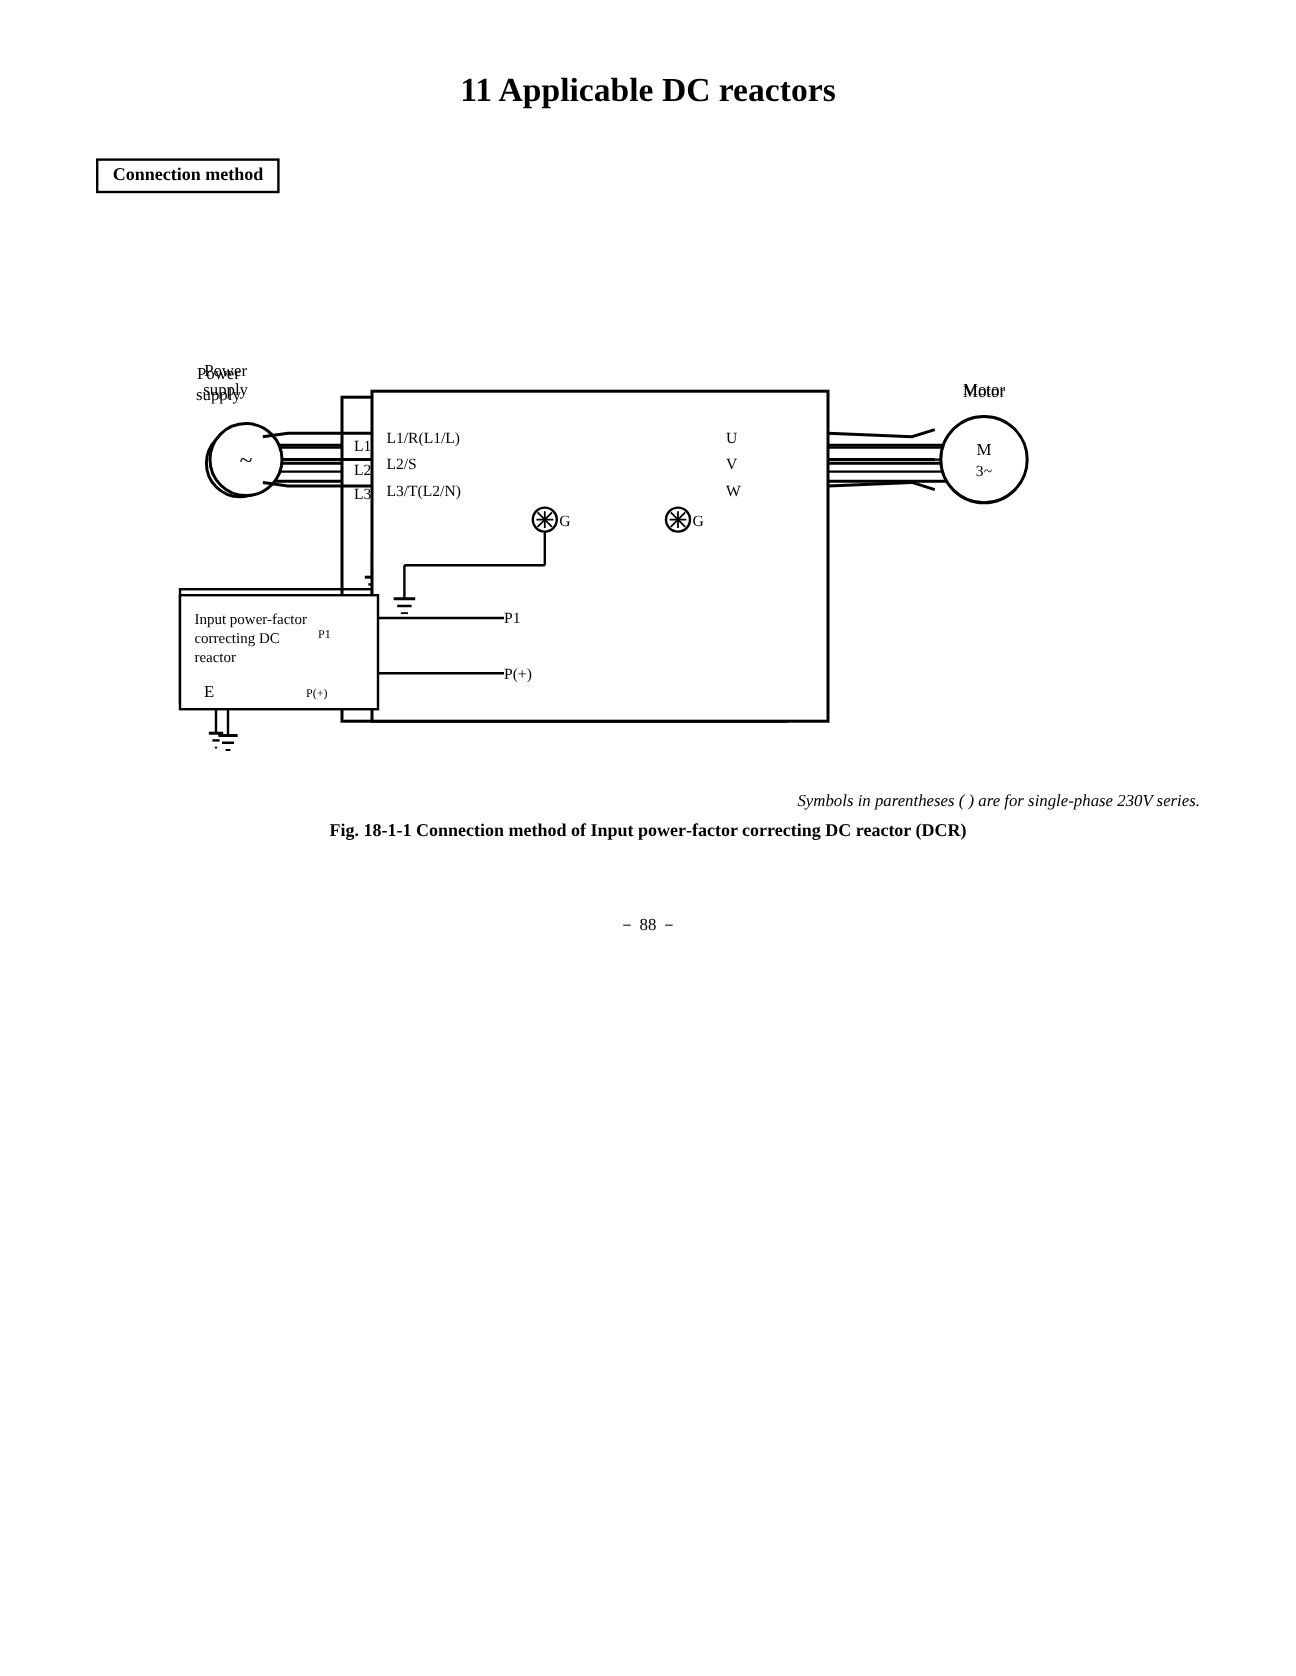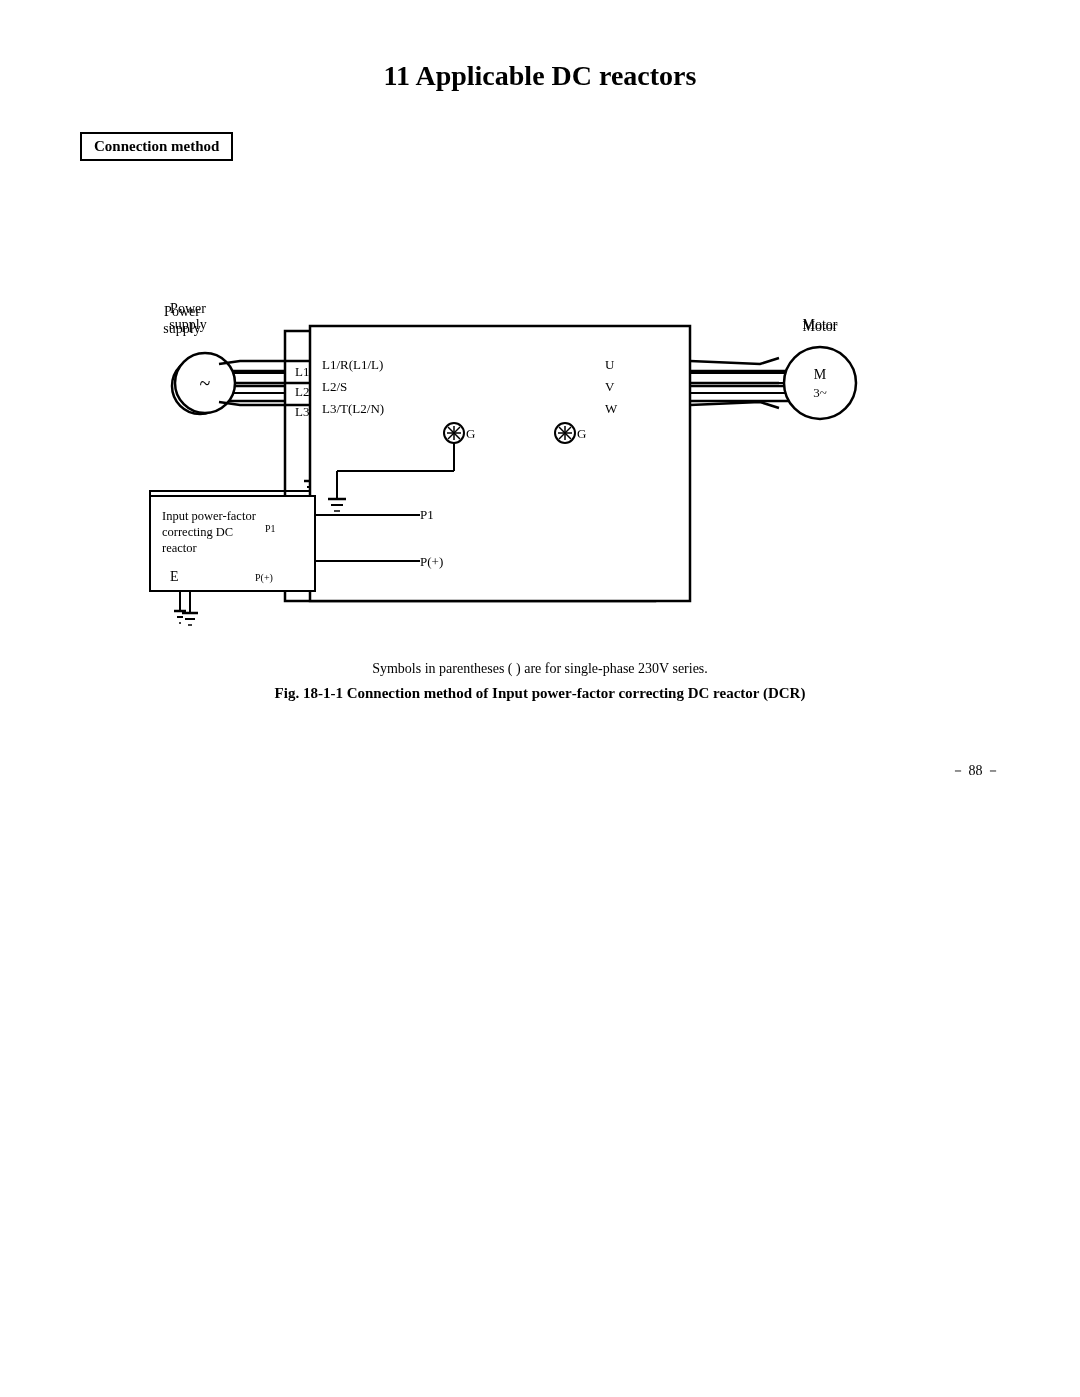--- a/index.html
+++ b/index.html
@@ -31,31 +31,32 @@
       position: relative;
       width: 860px;
       height: 480px;
       margin: 0 auto 30px auto;
     }
     svg.diagram {
       width: 100%;
       height: 100%;
     }
     .caption-line {
-      text-align: center;
+      text-align: right;
       font-size: 14px;
       margin-bottom: 8px;
+      font-style: italic;
     }
     .caption-bold {
       text-align: center;
       font-size: 15px;
       font-weight: bold;
     }
     .page-number {
-      text-align: right;
+      text-align: center;
       margin-top: 60px;
       font-size: 14px;
     }
   </style>
 </head>
 <body>
 
 <div class="page">
 
   <h1 class="page-title">11  Applicable DC reactors</h1>

